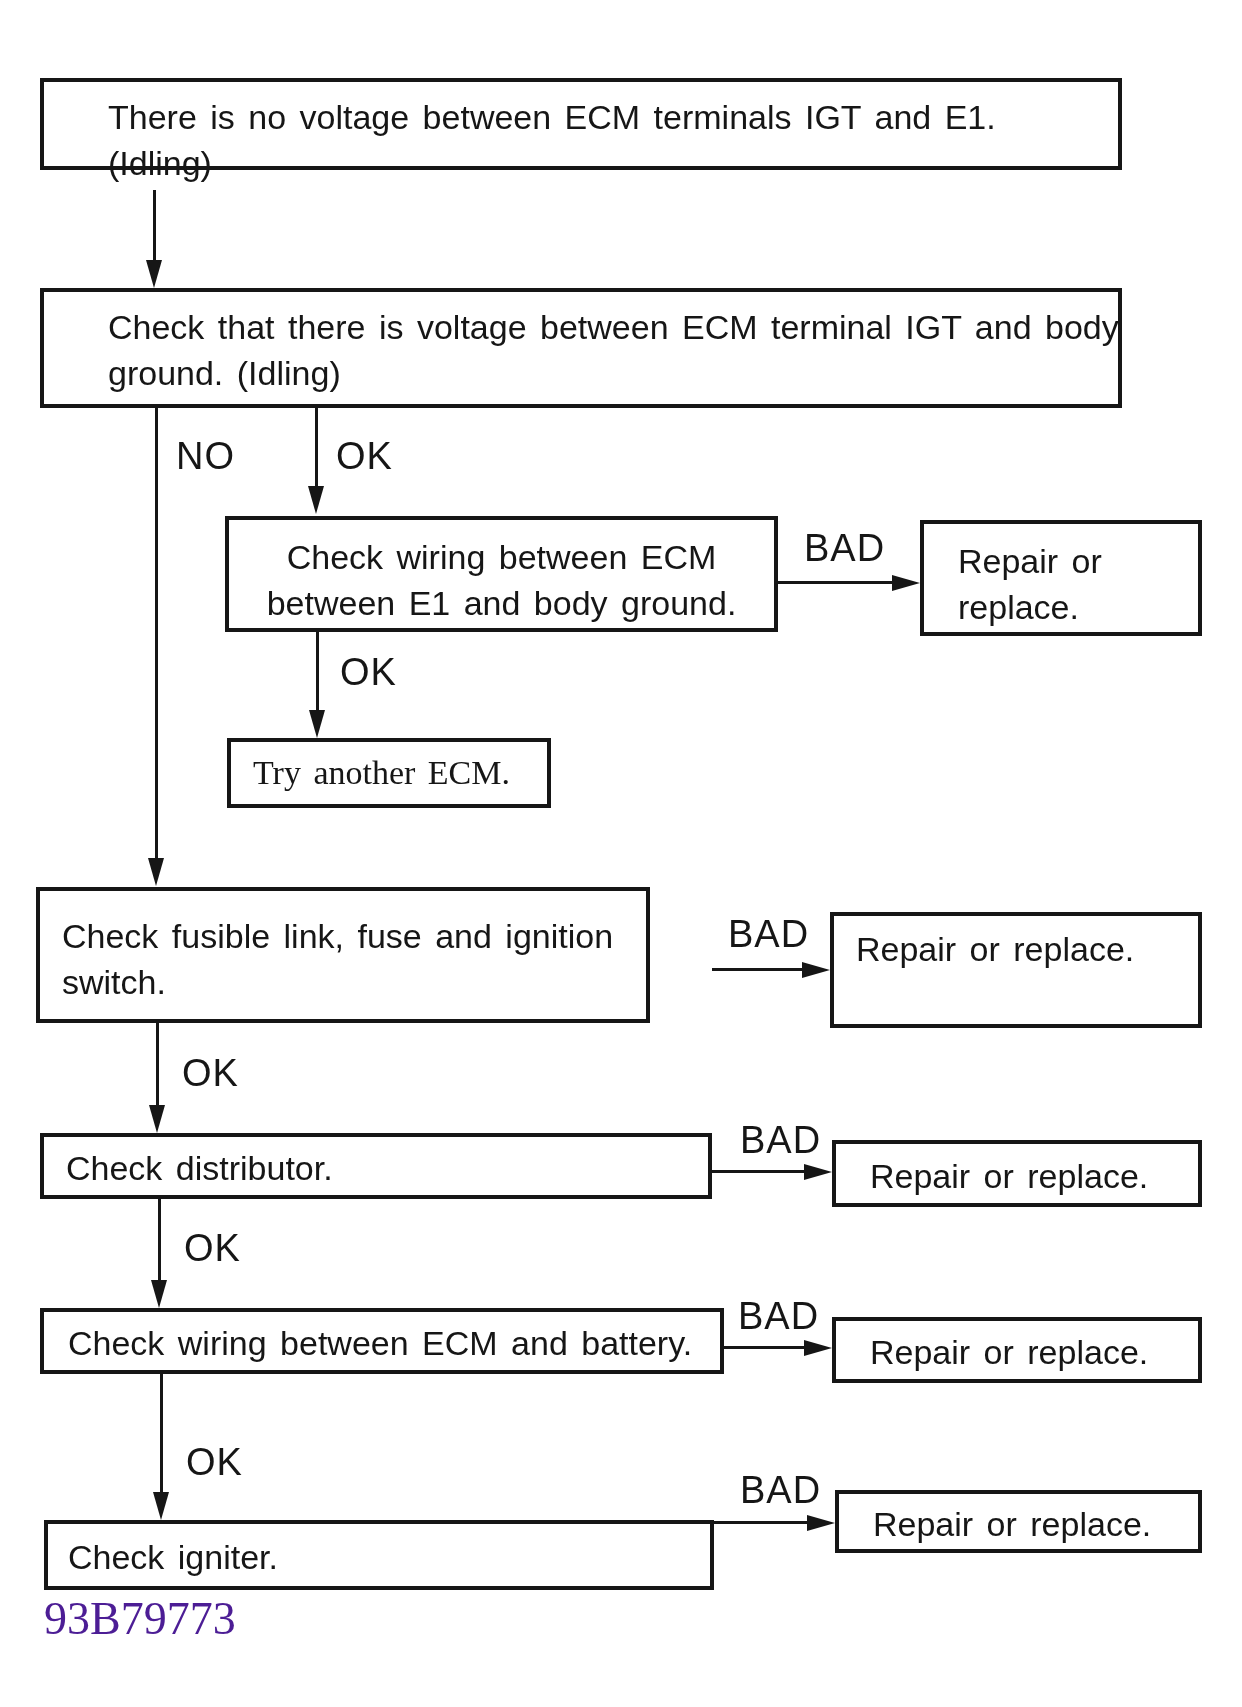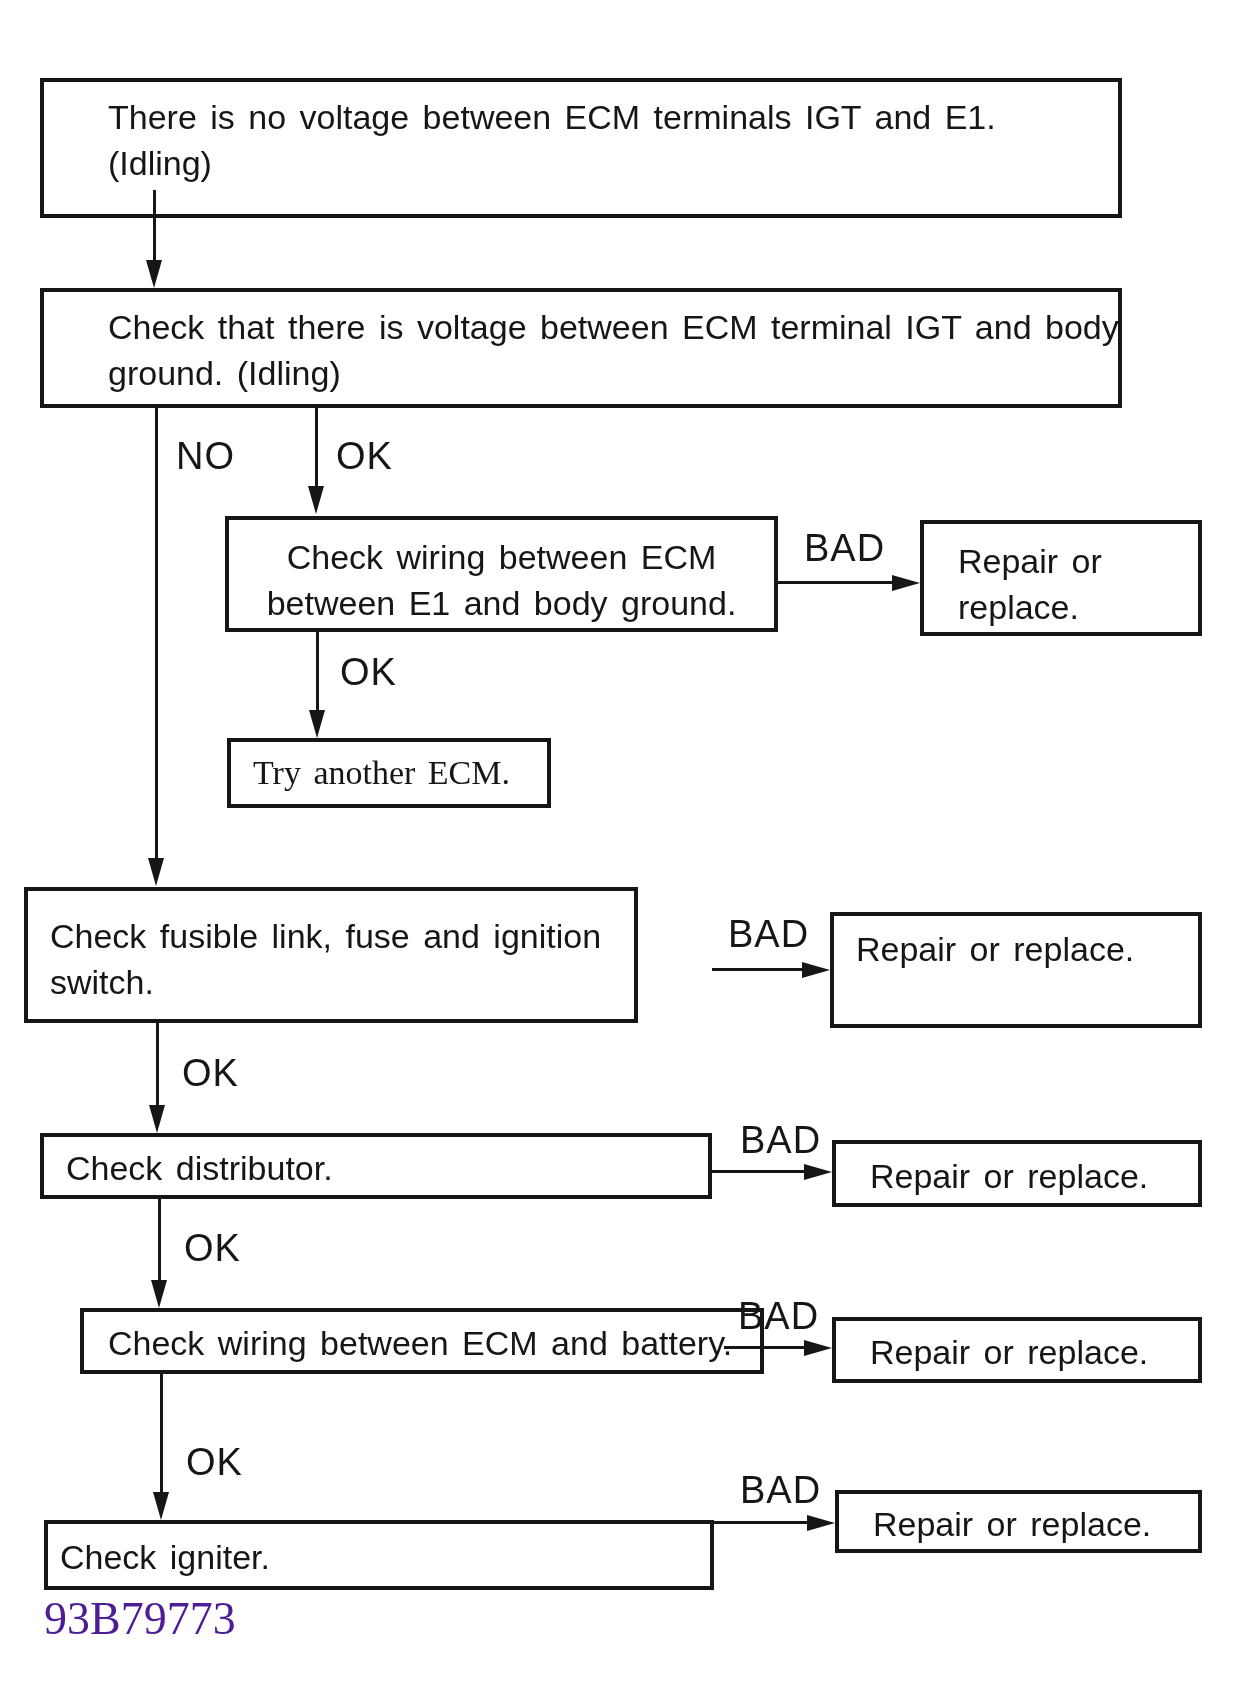--- a/index.html
+++ b/index.html
@@ -53,21 +53,21 @@
     font-family:"Liberation Serif", serif;
     font-size:46px;
     color:#4c1d95;
   }
 </style>
 </head>
 <body>
 
 <div class="page">
 
-  <div class="box" style="left:40px;top:78px;width:1082px;height:140px;padding:12px 0 0 64px;">
+  <div class="box" style="left:40px;top:78px;width:1082px;height:92px;padding:12px 0 0 64px;">
     <span class="bl">There is no voltage between ECM terminals IGT and E1.</span>
     <span class="bl bold">(Idling)</span>
   </div>
 
   <div class="vline" style="left:153px;top:190px;height:72px;"></div>
   <div class="arr-down" style="left:146px;top:260px;"></div>
 
   <div class="box" style="left:40px;top:288px;width:1082px;height:120px;padding:12px 0 0 64px;">
     <span class="bl">Check that there is voltage between ECM terminal IGT and body</span>
     <span class="bl"><span>ground.</span> <span class="bold">(Idling)</span></span>
@@ -95,21 +95,21 @@
   </div>
 
   <div class="vline" style="left:316px;top:632px;height:80px;"></div>
   <div class="arr-down" style="left:309px;top:710px;"></div>
   <div class="edge-label" style="left:340px;top:652px;">OK</div>
 
   <div class="box" style="left:227px;top:738px;width:324px;height:70px;padding:8px 0 0 22px;font-family:Liberation Serif, serif;">
     <span class="bl">Try another ECM.</span>
   </div>
 
-  <div class="box" style="left:24px;top:887px;width:614px;height:136px;padding:22px 0 0 22px;">
+  <div class="box" style="left:36px;top:887px;width:614px;height:136px;padding:22px 0 0 22px;">
     <span class="bl">Check fusible link, fuse and ignition</span>
     <span class="bl">switch.</span>
   </div>
 
   <div class="hline" style="left:712px;top:968px;width:92px;"></div>
   <div class="arr-right" style="left:802px;top:962px;"></div>
   <div class="edge-label" style="left:728px;top:914px;">BAD</div>
 
   <div class="box" style="left:830px;top:912px;width:372px;height:116px;padding:10px 0 0 22px;">
     <span class="bl">Repair or replace.</span>
@@ -128,37 +128,37 @@
   <div class="edge-label" style="left:740px;top:1120px;">BAD</div>
 
   <div class="box" style="left:832px;top:1140px;width:370px;height:67px;padding:9px 0 0 34px;">
     <span class="bl">Repair or replace.</span>
   </div>
 
   <div class="vline" style="left:158px;top:1199px;height:83px;"></div>
   <div class="arr-down" style="left:151px;top:1280px;"></div>
   <div class="edge-label" style="left:184px;top:1228px;">OK</div>
 
-  <div class="box" style="left:40px;top:1308px;width:684px;height:66px;padding:8px 0 0 24px;margin-left:40px;">
+  <div class="box" style="left:40px;top:1308px;width:684px;height:66px;padding:8px 0 0 24px;">
     <span class="bl">Check wiring between ECM and battery.</span>
   </div>
 
   <div class="hline" style="left:724px;top:1346px;width:82px;"></div>
   <div class="arr-right" style="left:804px;top:1340px;"></div>
   <div class="edge-label" style="left:738px;top:1296px;">BAD</div>
 
   <div class="box" style="left:832px;top:1317px;width:370px;height:66px;padding:8px 0 0 34px;">
     <span class="bl">Repair or replace.</span>
   </div>
 
   <div class="vline" style="left:160px;top:1374px;height:120px;"></div>
   <div class="arr-down" style="left:153px;top:1492px;"></div>
   <div class="edge-label" style="left:186px;top:1442px;">OK</div>
 
-  <div class="box" style="left:44px;top:1520px;width:670px;height:70px;padding:10px 0 0 12px;">
+  <div class="box" style="left:44px;top:1520px;width:670px;height:70px;padding:10px 0 0 20px;">
     <span class="bl">Check igniter.</span>
   </div>
 
   <div class="hline" style="left:714px;top:1521px;width:95px;"></div>
   <div class="arr-right" style="left:807px;top:1515px;"></div>
   <div class="edge-label" style="left:740px;top:1470px;">BAD</div>
 
   <div class="box" style="left:835px;top:1490px;width:367px;height:63px;padding:7px 0 0 34px;">
     <span class="bl">Repair or replace.</span>
   </div>

